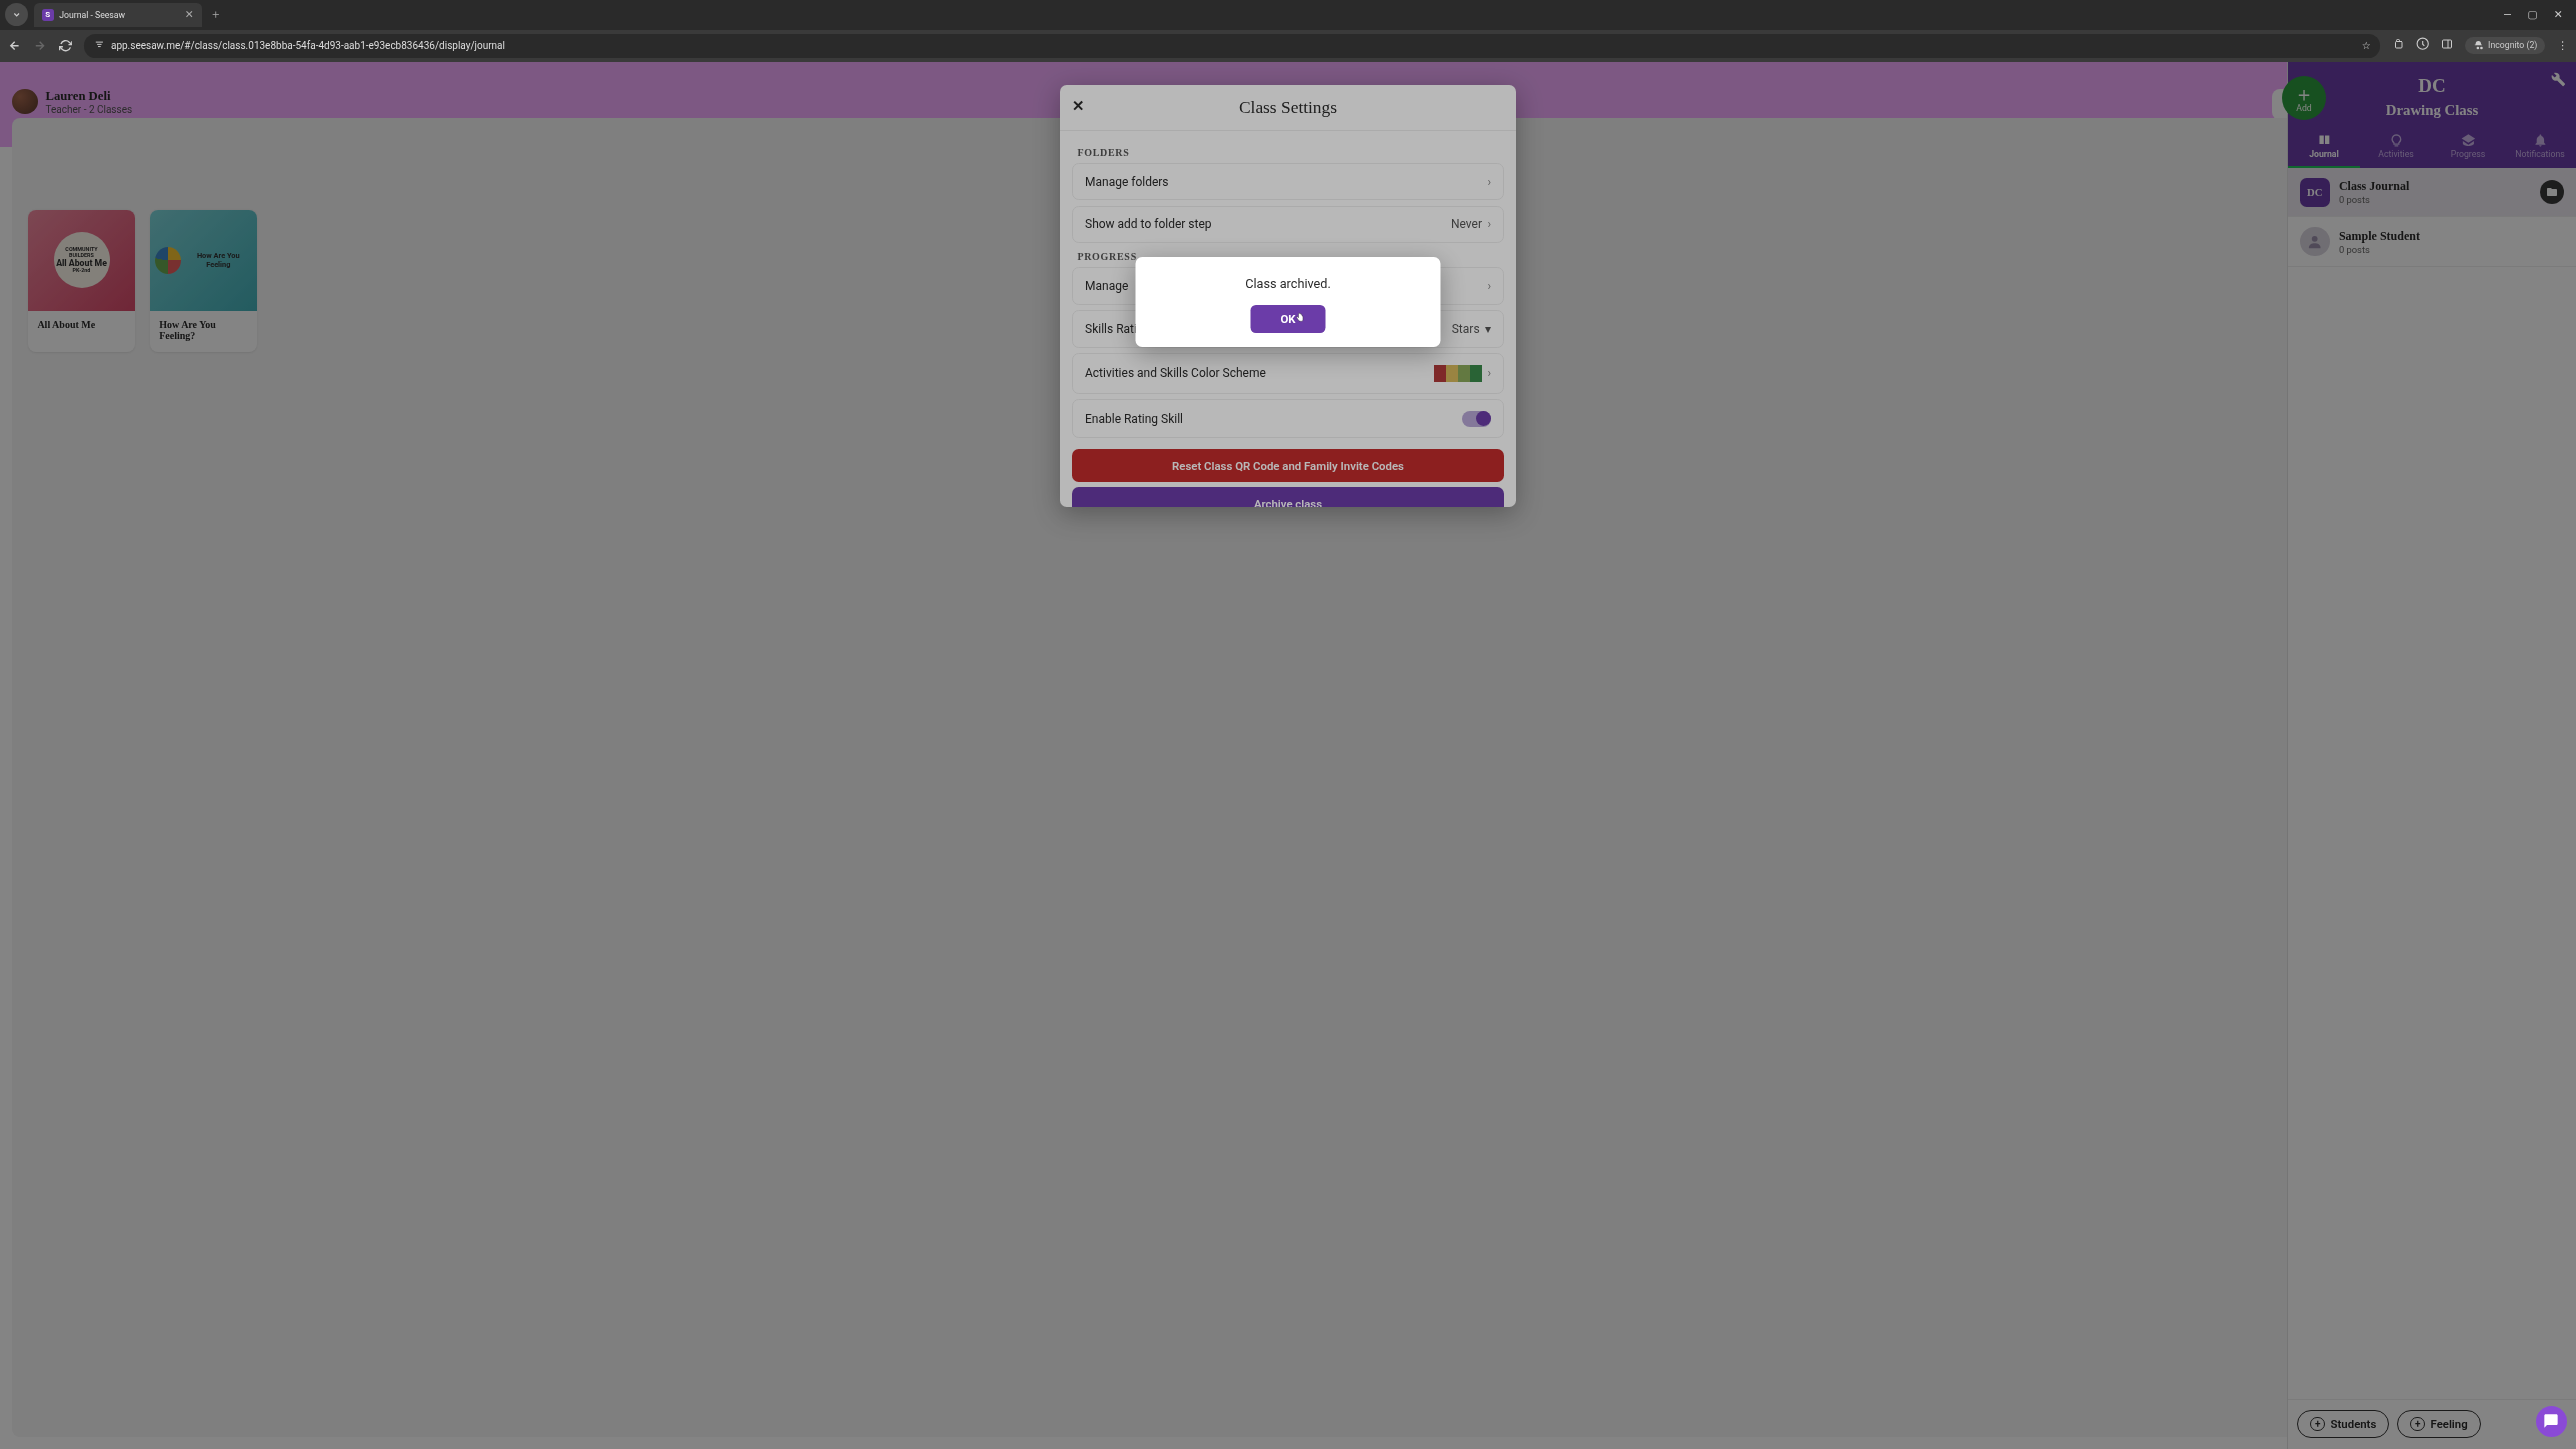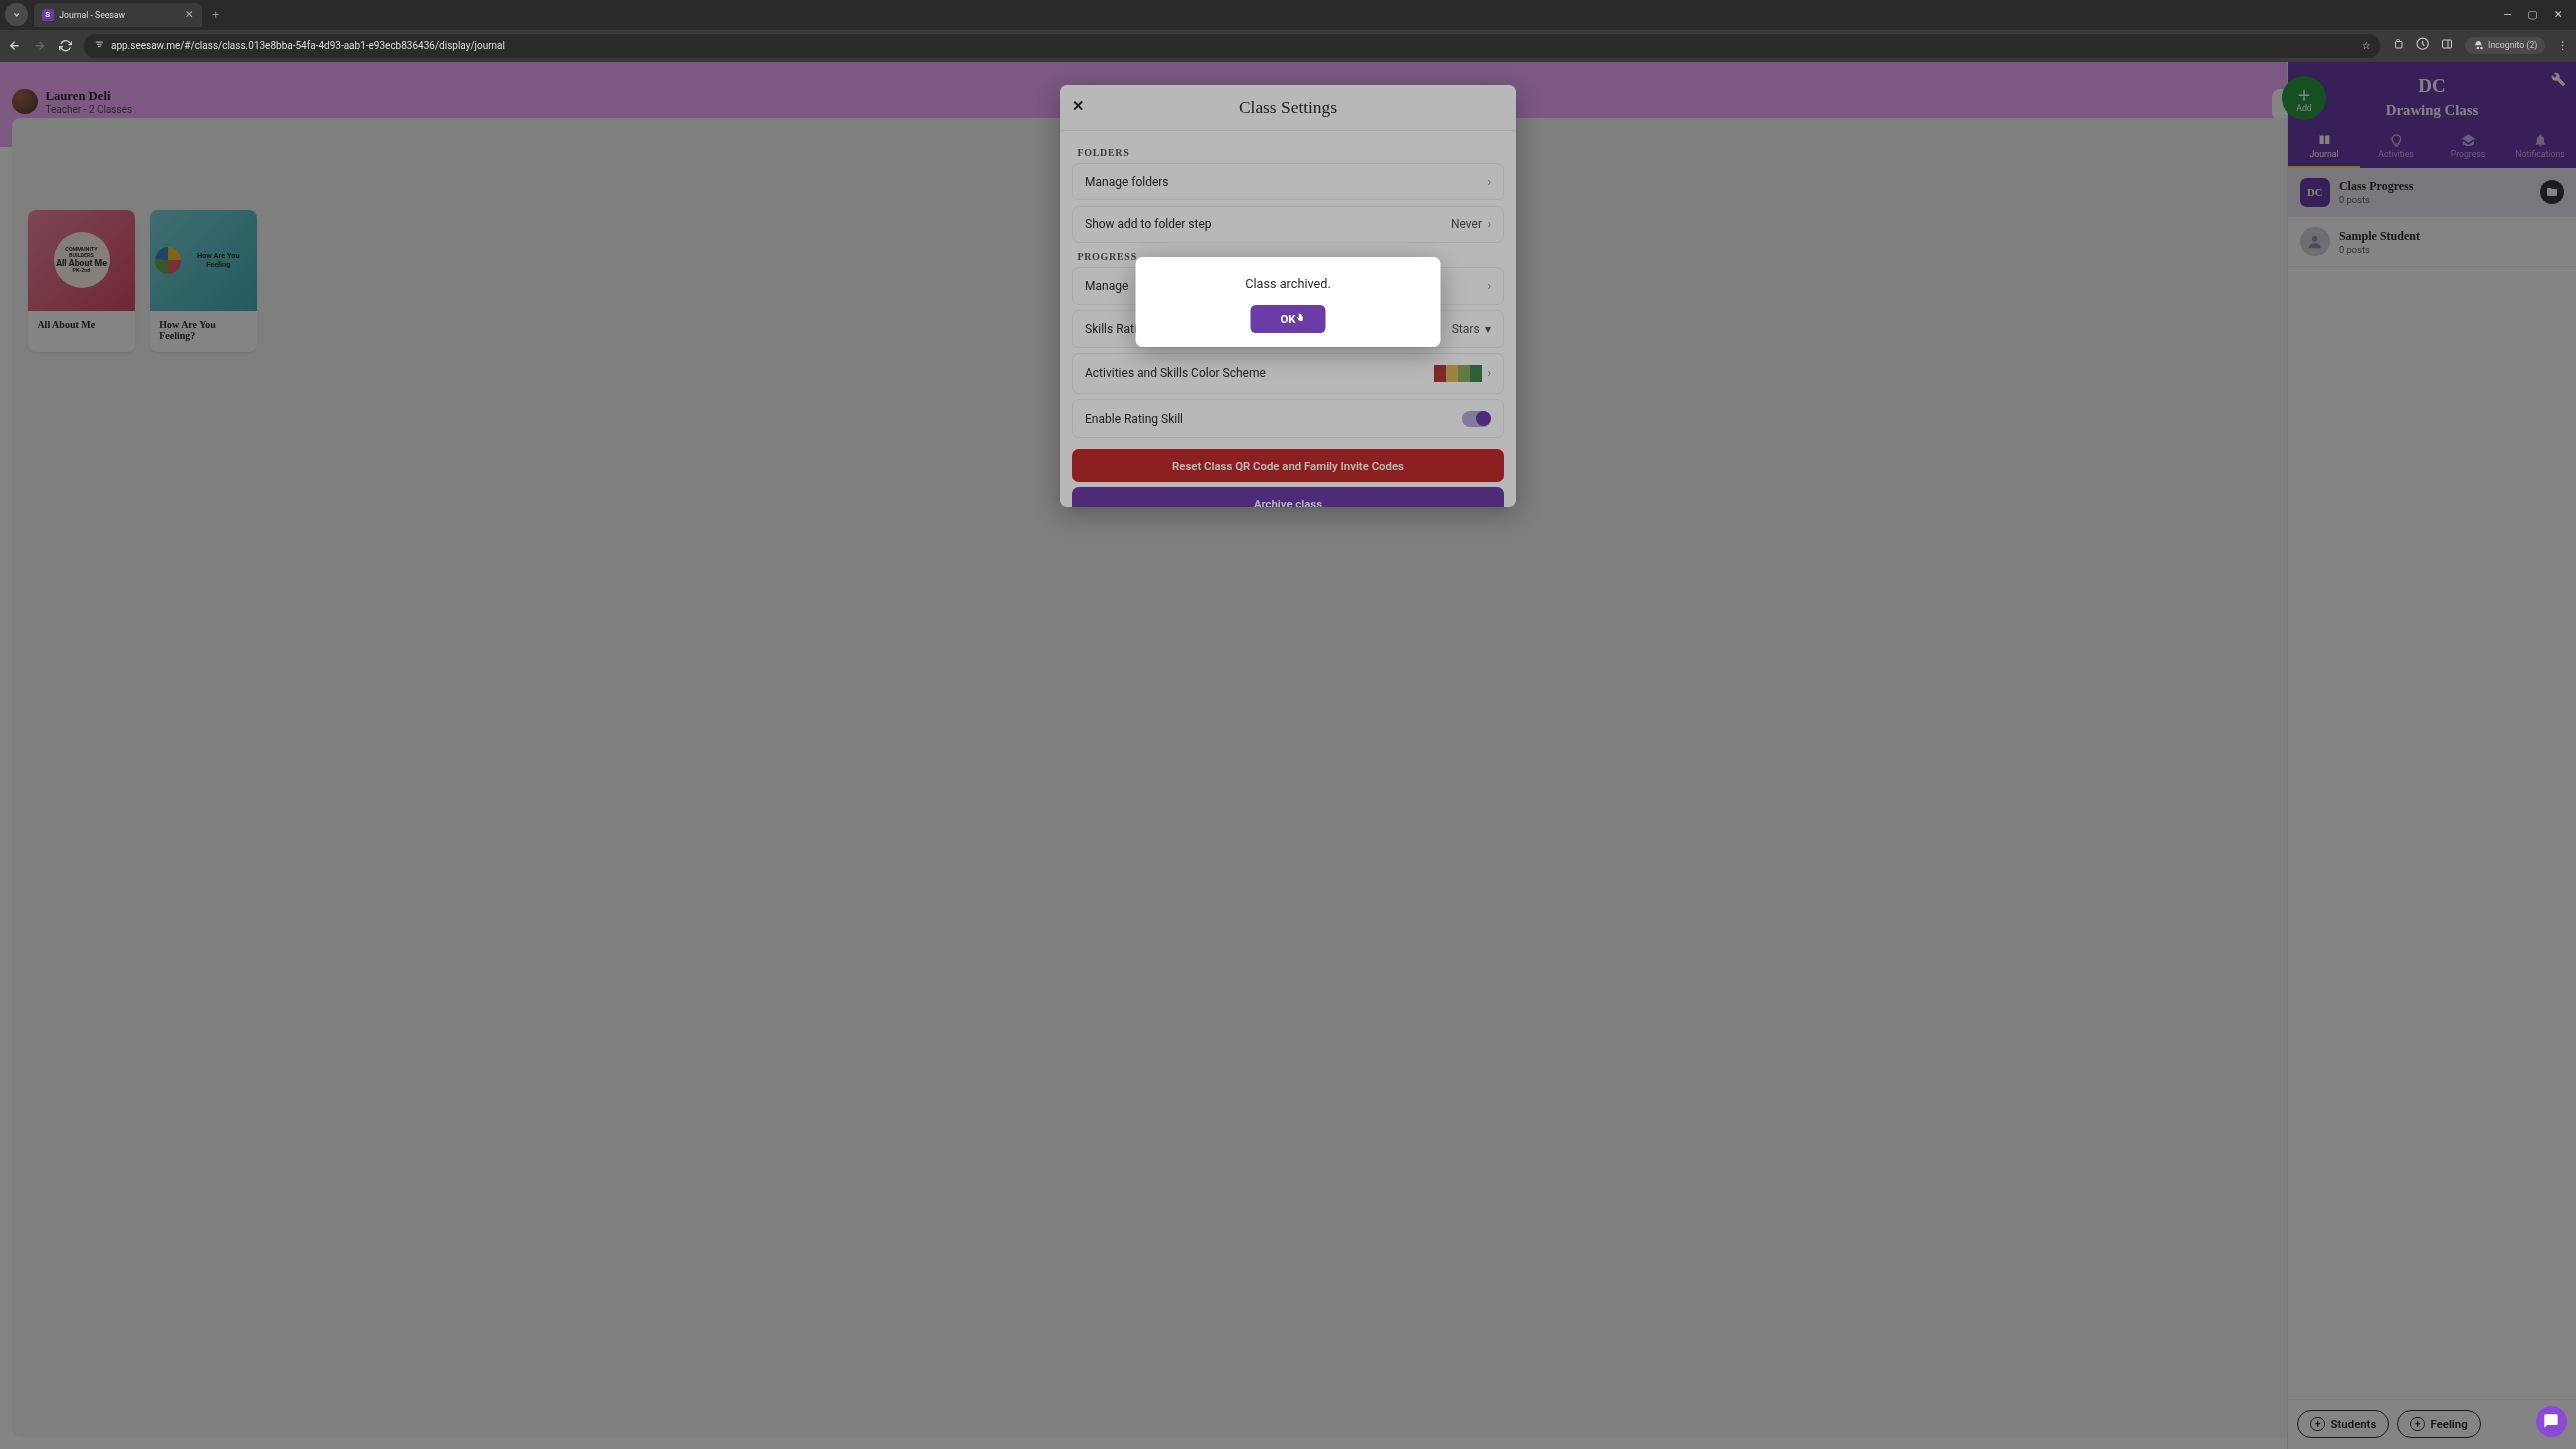--- a/index.html
+++ b/index.html
@@ -40,21 +40,21 @@
 .add-button .plus { font-size: 20px; line-height: 1; }
 .add-button .label { font-size: 8.7px; margin-top: -1.3px; }
 
 .right-panel { position: absolute; top: 0; right: 0; width: 289px; height: 100%; background: #fff; border-left: 0.7px solid #e2e2e2; display: flex; flex-direction: column; }
 .class-header { background: #6b3ca8; color: #fff; padding: 13.4px 0 0; text-align: center; position: relative; }
 .class-badge { font-size: 19px; font-weight: 700; font-family: Georgia, serif; }
 .class-name { font-size: 14.8px; font-weight: 700; padding: 5.4px 0 9.4px; font-family: Georgia, serif; }
 .wrench { position: absolute; top: 10.7px; right: 10.7px; color: #fff; }
 .class-tabs { display: flex; background: #6b3ca8; }
 .class-tab { flex: 1; display: flex; flex-direction: column; align-items: center; padding: 4px 0 6.7px; color: #c9b3e6; font-size: 8.7px; gap: 2px; cursor: pointer; }
-.class-tab.active { color: #fff; border-bottom: 2px solid #fde047; }
+.class-tab.active { color: #fff; border-bottom: 2px solid #22c55e; font-weight: bold; }
 .class-tab svg { width: 14.8px; height: 14.8px; }
 
 .journal-list { flex: 1; overflow: auto; }
 .journal-item { display: flex; align-items: center; gap: 9.4px; padding: 9.4px 12px; border-bottom: 0.7px solid #eee; cursor: pointer; }
 .journal-item.active { background: #ece8ef; }
 .ji-badge { width: 29.5px; height: 29.5px; border-radius: 6.7px; display: flex; align-items: center; justify-content: center; font-weight: 700; color: #fff; font-family: Georgia, serif; }
 .ji-badge.purple { background: #6b3ca8; }
 .ji-avatar { width: 29.5px; height: 29.5px; border-radius: 50%; background: #d9d4de; display: flex; align-items: center; justify-content: center; }
 .ji-title { font-size: 12px; font-weight: 600; color: #2b2b2b; font-family: Georgia, serif; }
 .ji-sub { font-size: 9.4px; color: #666; }
@@ -273,21 +273,21 @@
               <path d="M12 22c1.1 0 2-.9 2-2h-4c0 1.1.9 2 2 2zm6-6v-5c0-3.07-1.64-5.64-4.5-6.32V4c0-.83-.67-1.5-1.5-1.5s-1.5.67-1.5 1.5v.68C7.63 5.36 6 7.92 6 11v5l-2 2v1h16v-1l-2-2z"></path>
             </svg>
           <span>Notifications</span>
         </div>
       </div>
     </div>
     <div class="journal-list">
       <div class="journal-item active">
         <div class="ji-badge purple">DC</div>
         <div>
-          <div class="ji-title">Class Progress</div>
+          <div class="ji-title">Class Journal</div>
           <div class="ji-sub">0 posts</div>
         </div>
         <div class="ji-folder">
           <svg width="12" height="12" viewBox="0 0 24 24" fill="currentColor">
               <path d="M10 4H4c-1.1 0-2 .9-2 2v12c0 1.1.9 2 2 2h16c1.1 0 2-.9 2-2V8c0-1.1-.9-2-2-2h-8l-2-2z"></path>
             </svg>
         </div>
       </div>
       <div class="journal-item">
         <div class="ji-avatar">

